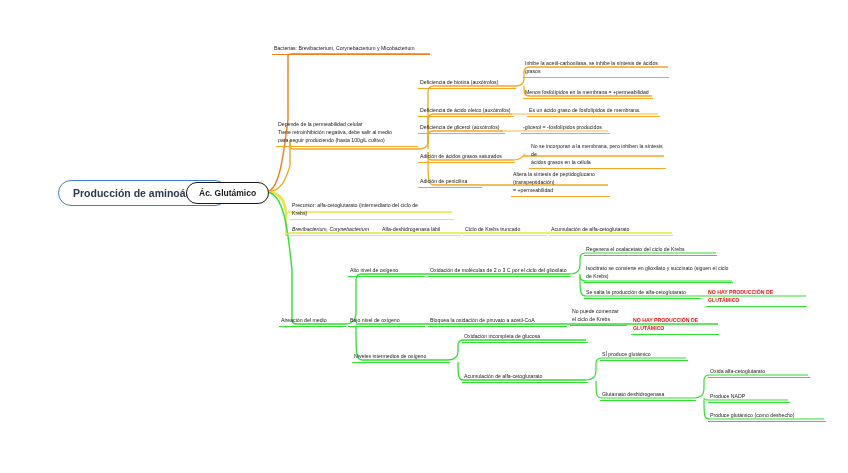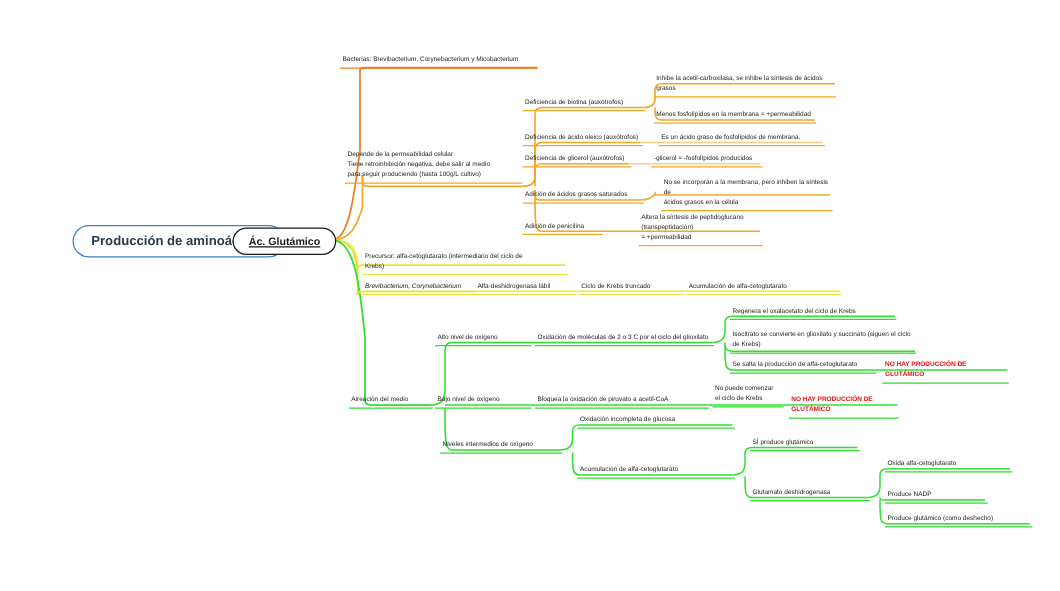--- a/index.html
+++ b/index.html
@@ -16,21 +16,20 @@
   
   .root{
     border:1.6px solid #3f7fd0;border-radius:16px;background:#fff;
     padding:6px 14px;font-size:10.5px;font-weight:bold;color:#2b3a4a;
     white-space:nowrap;
   }
   .root2{
     border:1.4px solid #1a1a1a;border-radius:14px;background:#fff;
     padding:5px 12px;font-size:8.5px;font-weight:bold;color:#1a1a1a;
     white-space:nowrap;
-    text-decoration:underline;
   }
 
   
   .topic{
     font-size:5.2px;line-height:1.55;padding:0 2px 1.5px 2px;
     border-bottom:1.6px solid #999;white-space:pre-line;
   }
   .topic.orange{border-bottom-color:#F5A623;}
   .topic.orange-d{border-bottom-color:#F07D20;}
   .topic.yellow{border-bottom-color:#EAE83A;}

